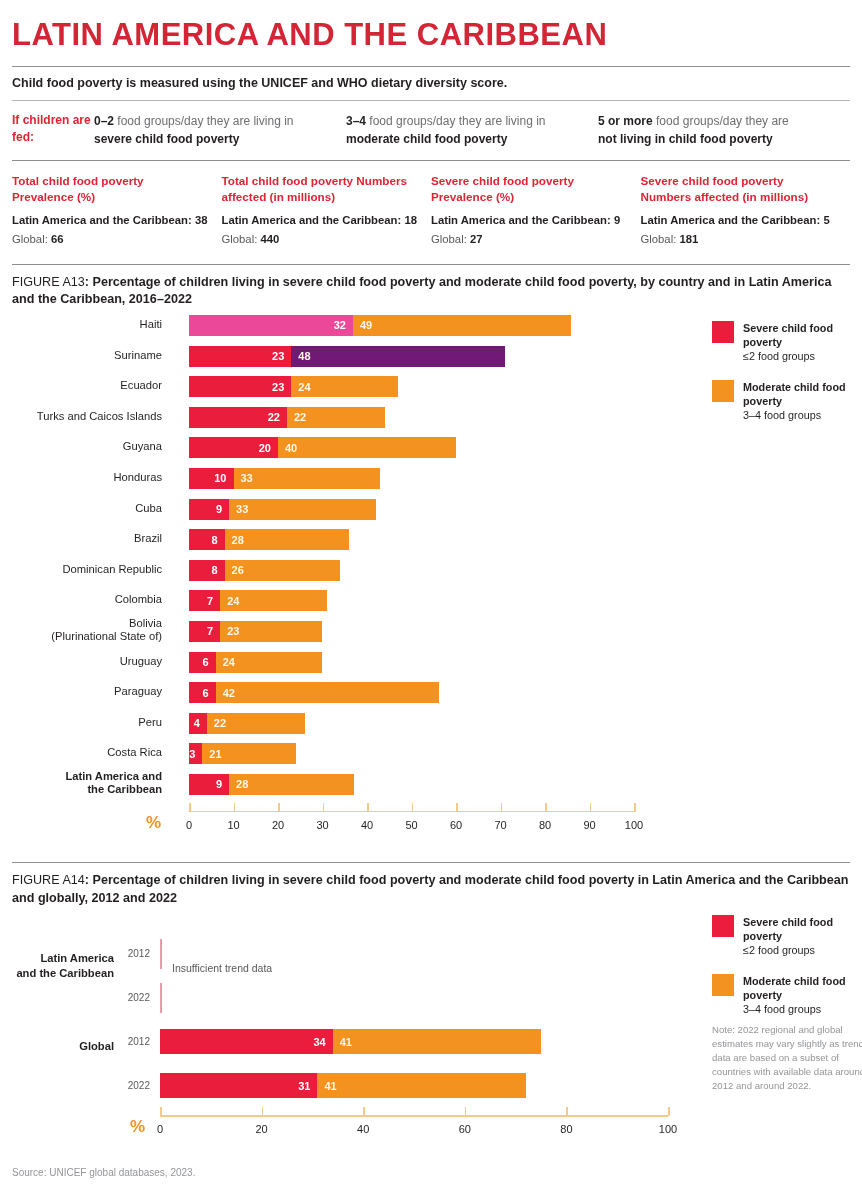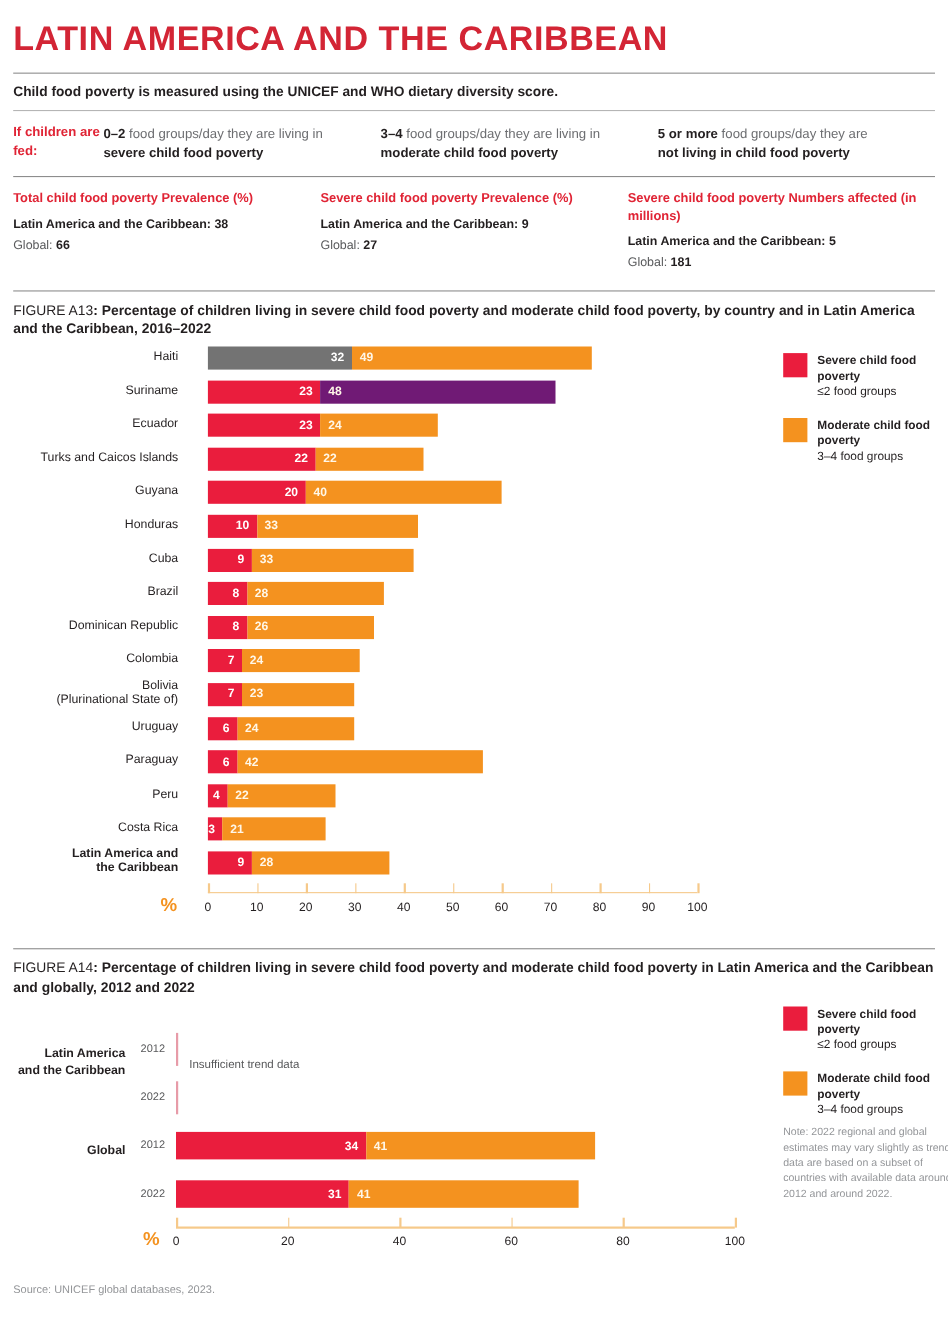--- a/index.html
+++ b/index.html
@@ -141,20 +141,25 @@
 
   <div class="rule"></div>
 
   <div class="stats-row">
     <div class="stat-col">
       <div class="stat-head">Total child food poverty Prevalence (%)</div>
       <div class="stat-line"><span class="lbl">Latin America and the Caribbean:</span> <span>38</span></div>
       <div class="stat-line global"><span>Global:</span> <b>66</b></div>
     </div>
     <div class="stat-col">
+      <div class="stat-head">Total child food poverty Numbers affected (in millions)</div>
+      <div class="stat-line"><span class="lbl">Latin America and the Caribbean:</span> <span>18</span></div>
+      <div class="stat-line global"><span>Global:</span> <b>440</b></div>
+    </div>
+    <div class="stat-col">
       <div class="stat-head">Severe child food poverty Prevalence (%)</div>
       <div class="stat-line"><span class="lbl">Latin America and the Caribbean:</span> <span>9</span></div>
       <div class="stat-line global"><span>Global:</span> <b>27</b></div>
     </div>
     <div class="stat-col">
       <div class="stat-head">Severe child food poverty Numbers affected (in millions)</div>
       <div class="stat-line"><span class="lbl">Latin America and the Caribbean:</span> <span>5</span></div>
       <div class="stat-line global"><span>Global:</span> <b>181</b></div>
     </div>
   </div>
@@ -177,21 +182,21 @@
         <div class="legend-item">
           <div class="legend-swatch mod" style="background: rgb(244, 146, 31);"></div>
           <div class="legend-text">
             <span class="strong">Moderate child food poverty</span>
             <span class="sub">3–4 food groups</span>
           </div>
         </div>
       </div>
   <div class="cat-label" style="top: 4px;">Haiti</div>
       <div class="bar-wrap" style="top: 2px; left: 177px;">
-        <div class="seg sev" style="width: 131px; background: #737373;">
+        <div class="seg sev" style="width: 164px; background: #ec4899;">
           <span class="seg-val">32</span>
         </div>
         <div class="seg mod" style="width: 218.05px; background: rgb(244, 146, 31);">
           <span class="seg-val">49</span>
         </div>
       </div>
       <div class="cat-label" style="top: 34.6px;">Suriname</div>
       <div class="bar-wrap" style="top: 32.6px; left: 177px;">
         <div class="seg sev" style="width: 102.35px; background: rgb(234, 29, 61);">
           <span class="seg-val">23</span>

